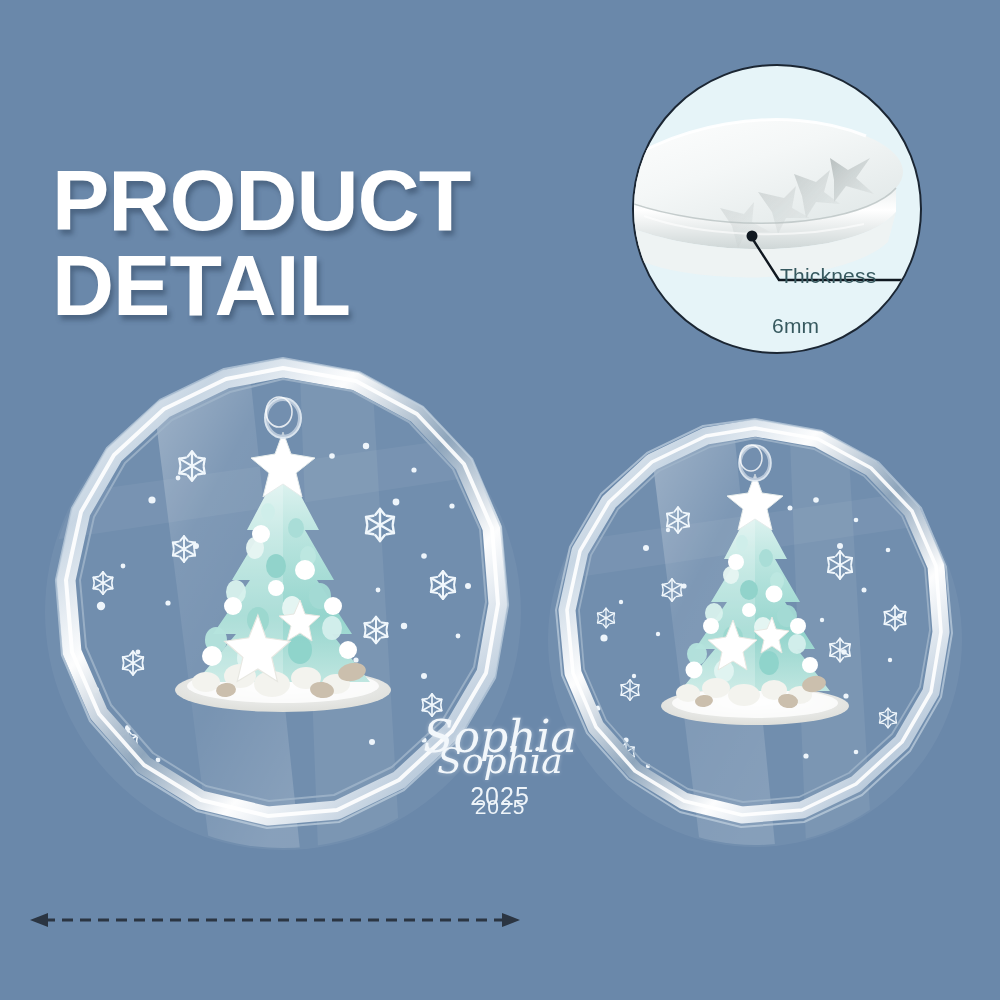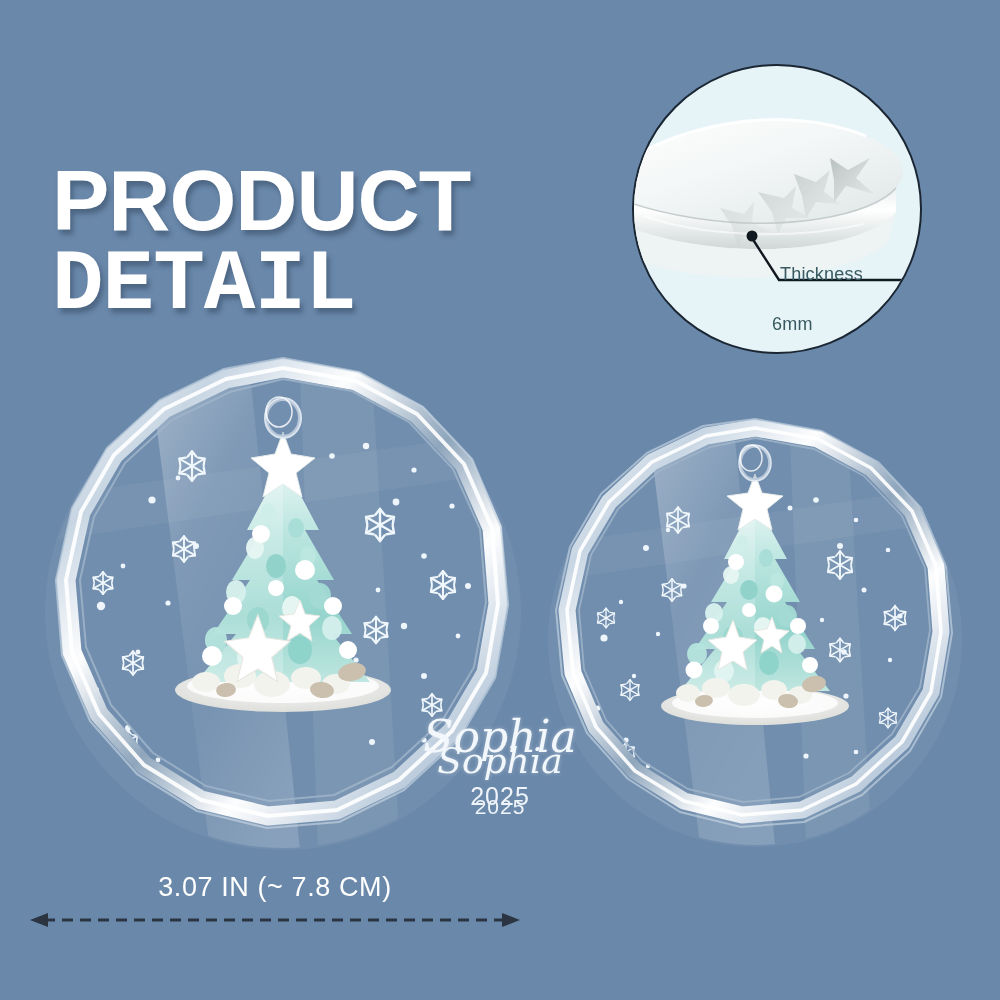--- a/index.html
+++ b/index.html
@@ -17,39 +17,39 @@
     color:#ffffff;
     font-family:"Liberation Sans", sans-serif;
     font-weight:bold;
     font-size:86px;
     line-height:0.98;
     letter-spacing:-1px;
     text-shadow:3px 5px 5px rgba(40,60,85,.45);
     white-space:pre-line;
     -webkit-font-smoothing:antialiased;
   }
-  .title .l2{display:block;font-family:Liberation Mono, monospace;}
+  .title .l2{display:block;}
 
   
   .callout{
     position:absolute;left:632px;top:64px;width:290px;height:290px;
     border-radius:50%;
     background:#e6f4f8;
     border:2px solid #1b2633;
     overflow:hidden;
     box-sizing:border-box;
   }
   .callout-inner{position:absolute;inset:0;}
   .callout svg{position:absolute;left:0;top:0;}
 
   .thick-label{
     position:absolute;
     color:#37595f;
     font-family:"Liberation Sans", sans-serif;
-    font-size:18px;
+    font-size:21px;
     letter-spacing:.2px;
     white-space:nowrap;
   }
   .thick-label.t1{left:146px;top:198px;}
   .thick-label.t2{left:138px;top:248px;}
 
   
   .orn{position:absolute;}
   .orn svg{display:block;}
 
@@ -551,21 +551,20 @@
         <path d="M755,419 L822,431 L878,462 L921,508 L946,567 L952,633 L941,697 L910,751
                  L862,795 L804,822 L741,827 L680,812 L628,779 L587,733 L562,675 L556,610
                  L570,547 L601,494 L647,453 L703,426 Z" fill="none" stroke="#c2d2e0" stroke-width="2" stroke-linejoin="round" opacity=".7"></path>
       </g>
     </svg>
     <div class="name">Sophia</div>
     <div class="year">2025</div>
   </div>
 
   <div class="dim" style="left:30px;top:872px;width:490px;height:60px;">
-    <div class="dim-label">3.07 IN  (~ 7.8 CM)</div>
     <svg class="dim-arrow" width="490" height="60" viewBox="0 0 490 60">
       <line x1="14" y1="48" x2="476" y2="48" stroke="#2b3542" stroke-width="3.2" stroke-dasharray="11 7"></line>
       <polygon points="0,48 18,41 18,55" fill="#2b3542"></polygon>
       <polygon points="490,48 472,41 472,55" fill="#2b3542"></polygon>
     </svg>
   </div>
 
 
 </div>
 

